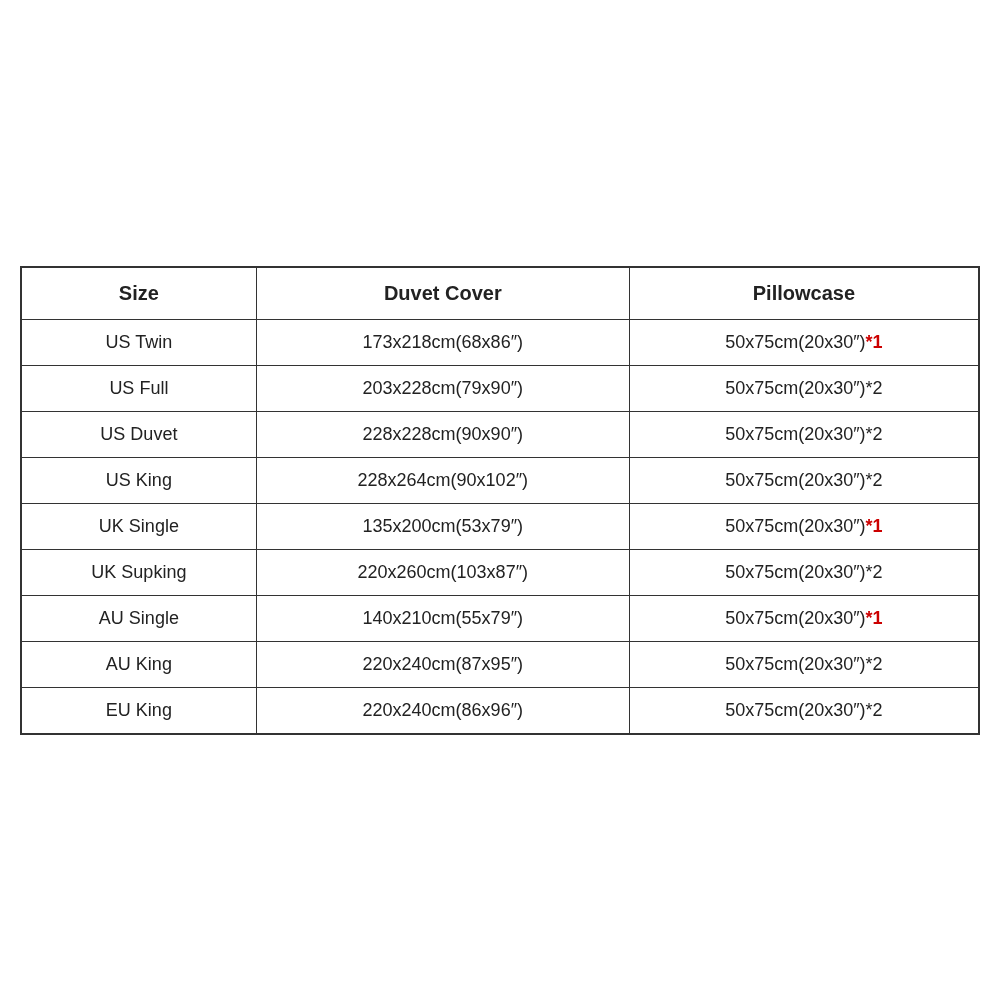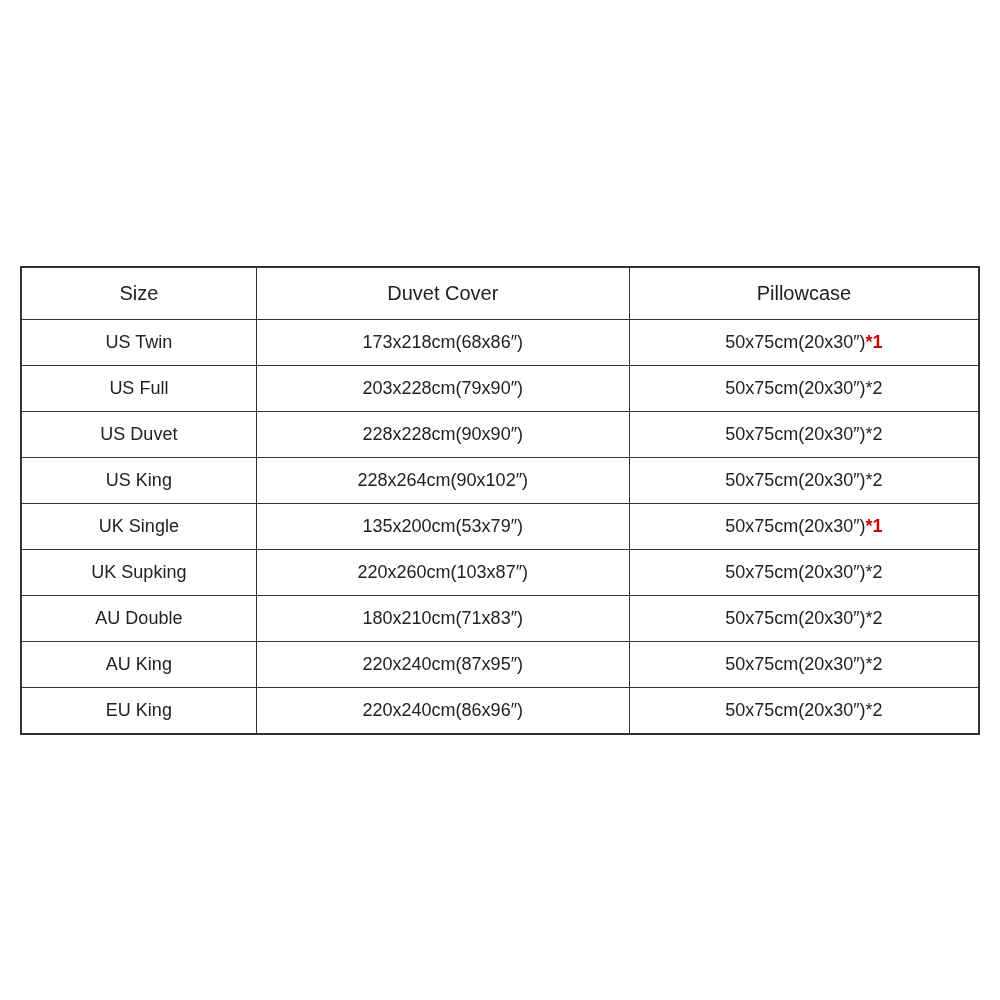--- a/index.html
+++ b/index.html
@@ -26,21 +26,21 @@
     table {
       width: 100%;
       border-collapse: collapse;
     }
 
     thead tr th {
       border: 1.5px solid #333;
       padding: 14px 10px;
       text-align: center;
       font-size: 20px;
-      font-weight: normal;
+      font-weight: bold;
       color: #222;
     }
 
     tbody tr td {
       border: 1.5px solid #333;
       padding: 12px 16px;
       text-align: center;
       font-size: 18px;
       color: #222;
     }
@@ -87,23 +87,23 @@
           <td>UK Single</td>
           <td>135x200cm(53x79″)</td>
           <td><span>50x75cm(20x30″)</span><span class="red-mark">*1</span></td>
         </tr>
         <tr>
           <td>UK Supking</td>
           <td>220x260cm(103x87″)</td>
           <td>50x75cm(20x30″)*2</td>
         </tr>
         <tr>
-          <td>AU Double</td>
-          <td>180x210cm(71x83″)</td>
-          <td>50x75cm(20x30″)*2</td>
+          <td>AU Single</td>
+          <td>140x210cm(55x79″)</td>
+          <td><span>50x75cm(20x30″)</span><span class="red-mark">*1</span></td>
         </tr>
         <tr>
           <td>AU King</td>
           <td>220x240cm(87x95″)</td>
           <td>50x75cm(20x30″)*2</td>
         </tr>
         <tr>
           <td>EU King</td>
           <td>220x240cm(86x96″)</td>
           <td>50x75cm(20x30″)*2</td>

